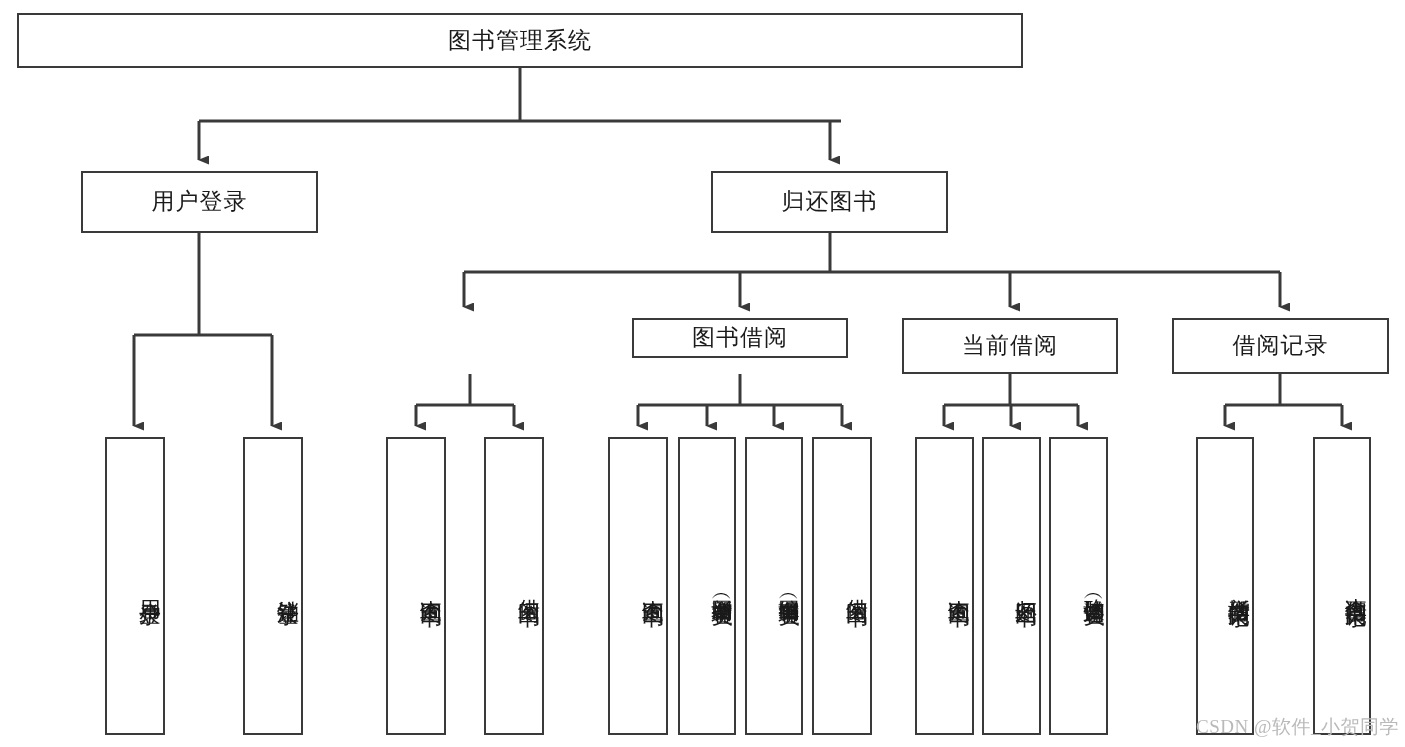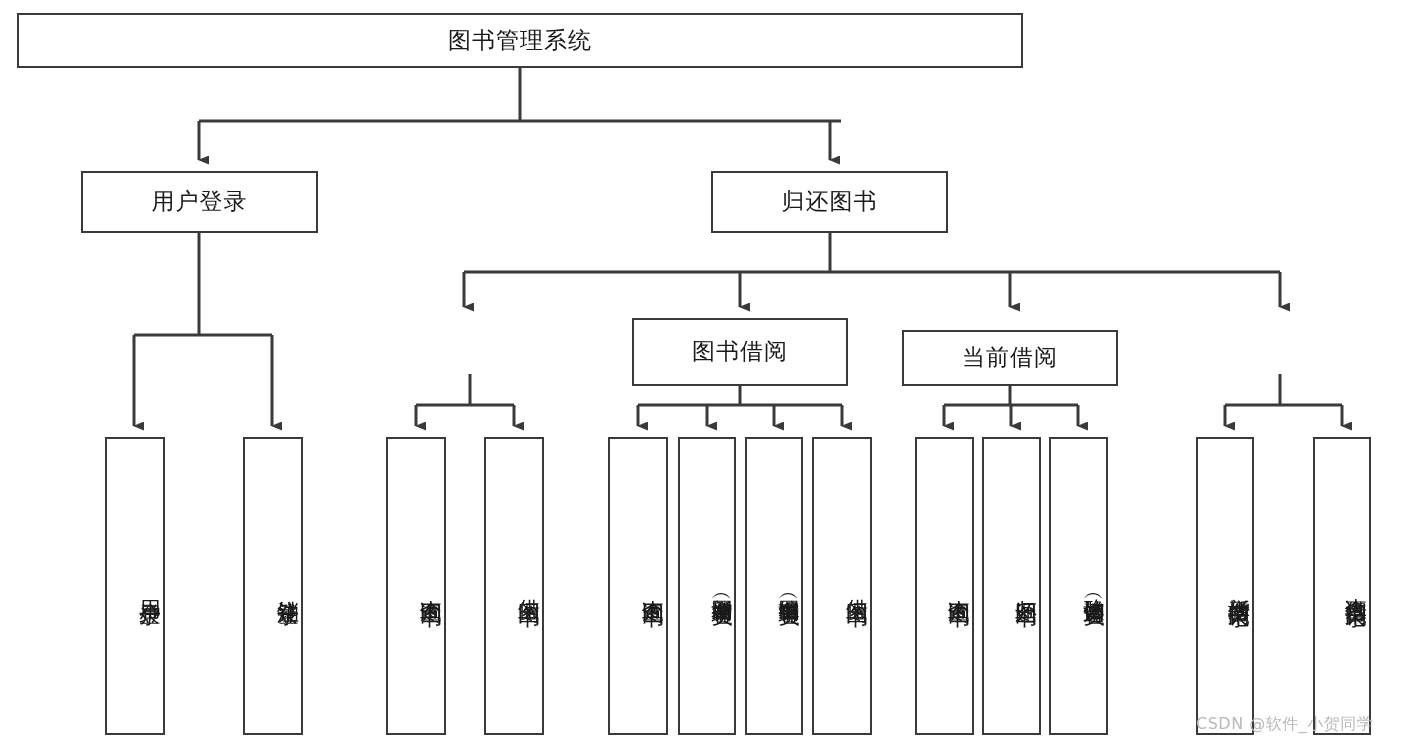--- a/index.html
+++ b/index.html
@@ -54,24 +54,25 @@
     align-items: flex-start;
     justify-content: center;
     text-align: left;
   }
   .node-v.tall-text {
     font-size: 21px;
     letter-spacing: 1px;
   }
   .watermark {
     position: absolute;
-    font-size: 16px;
+    font-size: 19px;
     color: #b9b9b9;
     white-space: nowrap;
     letter-spacing: 0.5px;
+    font-family: Liberation Serif, serif;
   }
 </style>
 </head>
 <body>
 
 <div id="diagram-root" style="background: rgb(255, 255, 255);">
 
   <svg id="edge-layer" viewBox="0 0 1405 747" width="1405" height="747" xmlns="http://www.w3.org/2000/svg">
     <defs>
       <marker id="arrowhead" markerWidth="9" markerHeight="11" refX="4.5" refY="10" orient="auto" markerUnits="userSpaceOnUse">
@@ -120,22 +121,23 @@
       <path d="M 1225 405 L 1225 426" marker-end="url(#arrowhead)"></path>
       <path d="M 1342 405 L 1342 426" marker-end="url(#arrowhead)"></path>
     </g>
   </svg>
 
   <div class="node node-h" style="left: 17px; top: 13px; width: 1006px; height: 55px; border-color: rgb(58, 58, 58); color: rgb(26, 26, 26);">图书管理系统</div>
 
   <div class="node node-h" style="left: 81px; top: 171px; width: 237px; height: 62px; border-color: rgb(58, 58, 58); color: rgb(26, 26, 26);">用户登录</div>
   <div class="node node-h" style="left: 711px; top: 171px; width: 237px; height: 62px; border-color: rgb(58, 58, 58); color: rgb(26, 26, 26);">归还图书</div>
 
-  <div class="node node-h" style="left: 632px; top: 318px; width: 216px; height: 68px; border-color: rgb(58, 58, 58); color: rgb(26, 26, 26);">图书借阅</div>
-  <div class="node node-h" style="left: 902px; top: 318px; width: 216px; height: 56px; border-color: rgb(58, 58, 58); color: rgb(26, 26, 26); margin-top: 12px;">当前借阅</div>
+  <div class="node node-h" style="left: 632px; top: 318px; width: 216px; height: 40px; border-color: rgb(58, 58, 58); color: rgb(26, 26, 26);">图书借阅</div>
+  <div class="node node-h" style="left: 902px; top: 318px; width: 216px; height: 56px; border-color: rgb(58, 58, 58); color: rgb(26, 26, 26);">当前借阅</div>
+  <div class="node node-h" style="left: 1172px; top: 318px; width: 217px; height: 56px; border-color: rgb(58, 58, 58); color: rgb(26, 26, 26);">借阅记录</div>
 
   <div class="node node-v" style="left: 105px; top: 437px; width: 60px; height: 298px; border-color: rgb(58, 58, 58); color: rgb(26, 26, 26);">用户登录</div>
   <div class="node node-v" style="left: 243px; top: 437px; width: 60px; height: 298px; border-color: rgb(58, 58, 58); color: rgb(26, 26, 26);">注销登录</div>
   <div class="node node-v" style="left: 386px; top: 437px; width: 60px; height: 298px; border-color: rgb(58, 58, 58); color: rgb(26, 26, 26);">查询图书</div>
   <div class="node node-v" style="left: 484px; top: 437px; width: 60px; height: 298px; border-color: rgb(58, 58, 58); color: rgb(26, 26, 26);">借阅图书</div>
   <div class="node node-v" style="left: 608px; top: 437px; width: 60px; height: 298px; border-color: rgb(58, 58, 58); color: rgb(26, 26, 26);">查询图书</div>
   <div class="node node-v tall-text" style="left: 678px; top: 437px; width: 58px; height: 298px; border-color: rgb(58, 58, 58); color: rgb(26, 26, 26);">新增图书（管理员）</div>
   <div class="node node-v tall-text" style="left: 745px; top: 437px; width: 58px; height: 298px; border-color: rgb(58, 58, 58); color: rgb(26, 26, 26);">编辑图书（管理员）</div>
   <div class="node node-v" style="left: 812px; top: 437px; width: 60px; height: 298px; border-color: rgb(58, 58, 58); color: rgb(26, 26, 26);">借阅图书</div>
   <div class="node node-v" style="left: 915px; top: 437px; width: 59px; height: 298px; border-color: rgb(58, 58, 58); color: rgb(26, 26, 26);">查询图书</div>

